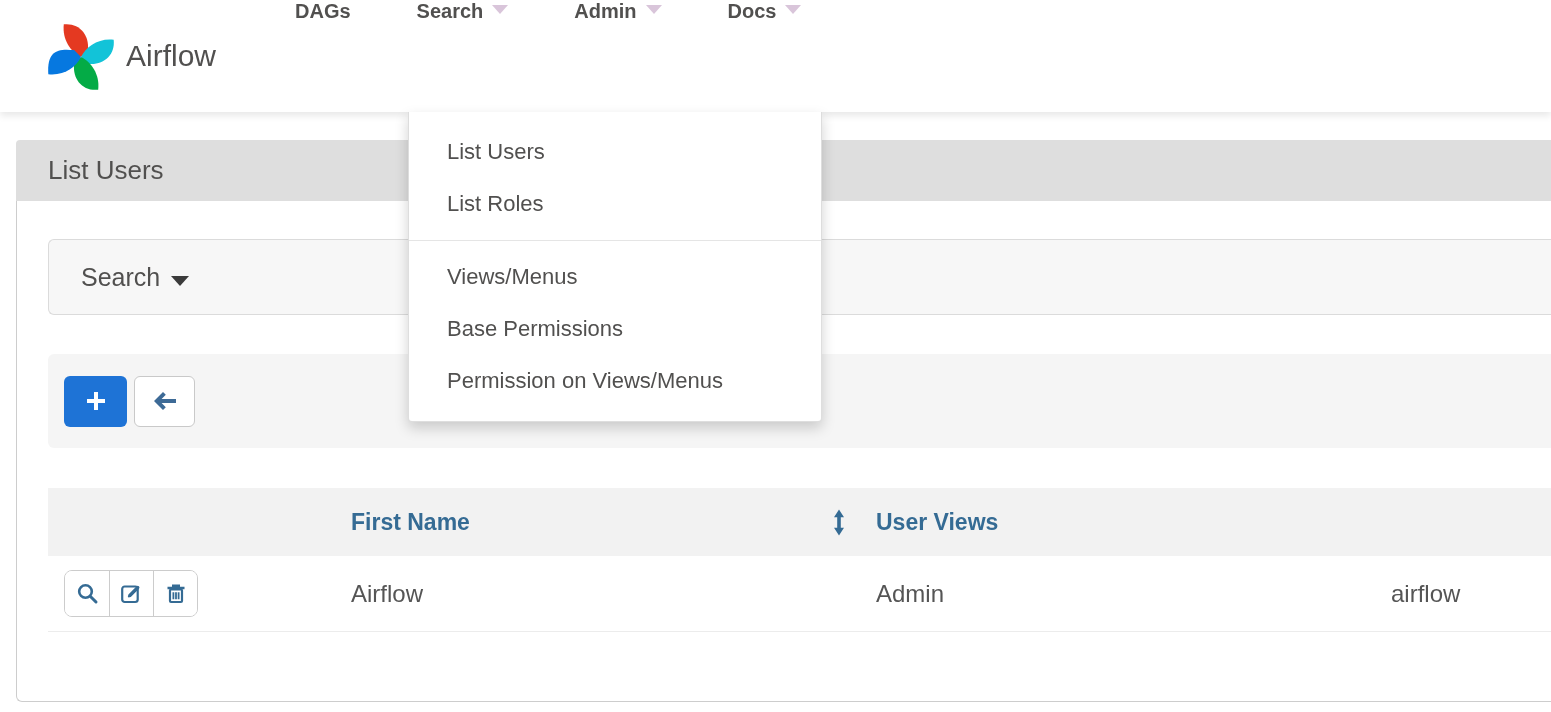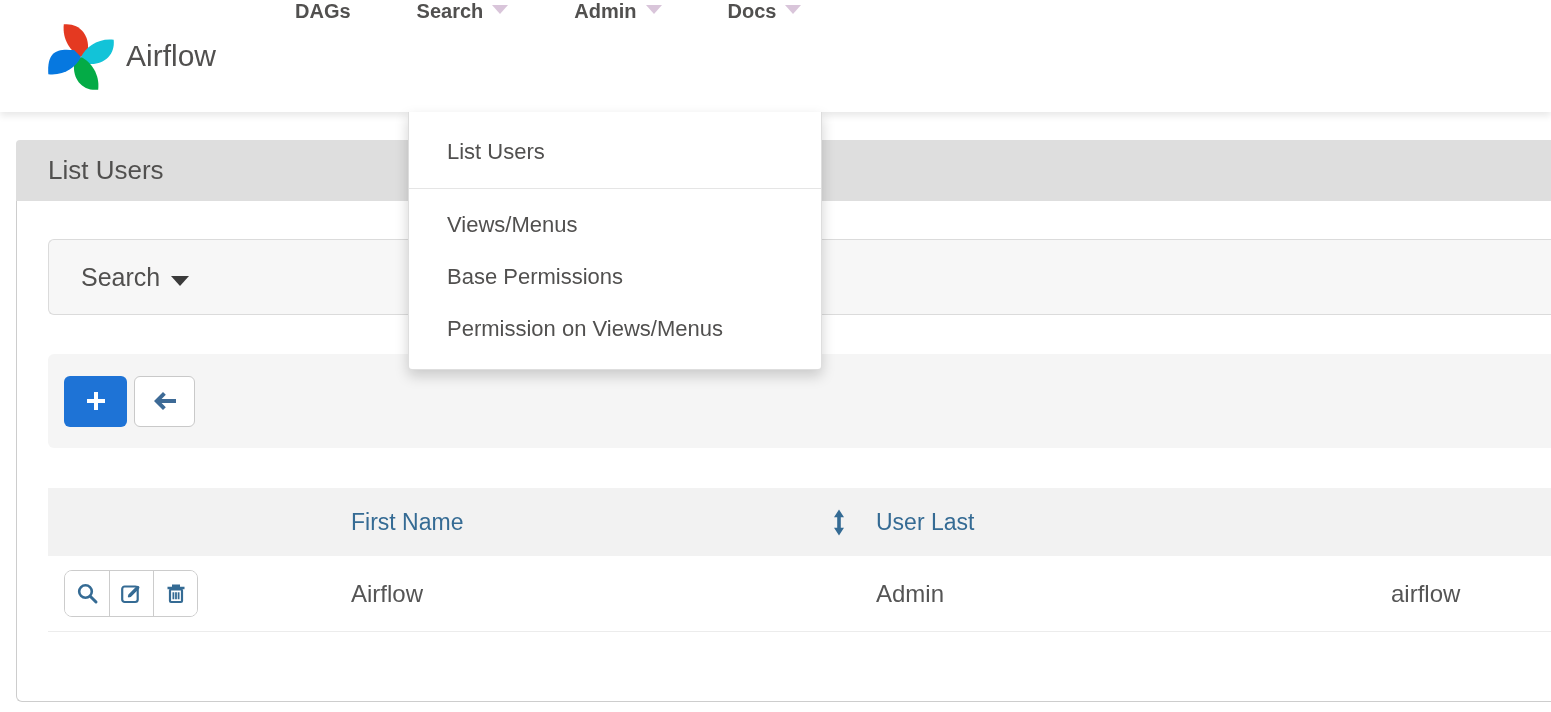--- a/index.html
+++ b/index.html
@@ -98,21 +98,21 @@
     border:1px solid #c9c9c9; border-radius:6px; margin-left:7px;
     display:flex; align-items:center; justify-content:center;
     cursor:pointer;
   }
 
   
   .users-table { margin-top:40px; width:1903px; }
   .thead { height:68px; background:#f2f2f2; display:flex; }
   .th {
     display:flex; align-items:center;
-    font-weight:normal; font-size:23px; color:#356b94; cursor:pointer;
+    font-weight:bold; font-size:23px; color:#356b94; cursor:pointer;
   }
   .th .th-label { margin-left:3px; }
   .th .sort-wrap { margin-left:auto; margin-right:28px; display:flex; align-items:center; }
   .col-actions { width:300px; }
   .col-first  { width:525px; }
   .col-last   { width:515px; }
   .col-user   { width:515px; }
   .trow {
     height:76px; display:flex; align-items:center;
     background:#ffffff; border-bottom:1px solid #ececec;
@@ -159,20 +159,21 @@
     </div>
     <div class="nav-item">
       <span>Docs</span>
       <span class="caret-pink"></span>
     </div>
   </div>
 </div>
 
 <div class="dropdown">
   <div class="dropdown-item">List Users</div>
+  <div class="dropdown-item">List Roles</div>
   <div class="dropdown-divider"></div>
   <div class="dropdown-item">Views/Menus</div>
   <div class="dropdown-item">Base Permissions</div>
   <div class="dropdown-item">Permission on Views/Menus</div>
 </div>
 
 <div class="panel">
   <div class="panel-header">
     <span>List Users</span>
   </div>
@@ -201,21 +202,21 @@
         <div class="th col-actions"></div>
         <div class="th col-first">
           <span class="th-label">First Name</span>
           <span class="sort-wrap">
             <svg width="12" height="27" viewBox="0 0 12 27">
               <path d="M6 0.5 L11 8.2 H7.8 V18.8 H11 L6 26.5 L1 18.8 H4.2 V8.2 H1 Z" fill="#356b94"></path>
             </svg>
           </span>
         </div>
         <div class="th col-user">
-          <span class="th-label">User Last</span>
+          <span class="th-label">User Views</span>
 
         </div>
       </div>
 
       <div class="trow">
         <div class="td col-actions">
           <div class="action-group">
             <div class="action-btn">
               <svg width="23" height="23" viewBox="0 0 23 23">
                 <circle cx="9.5" cy="9.5" r="6.3" fill="none" stroke="#356b94" stroke-width="2.6"></circle>

